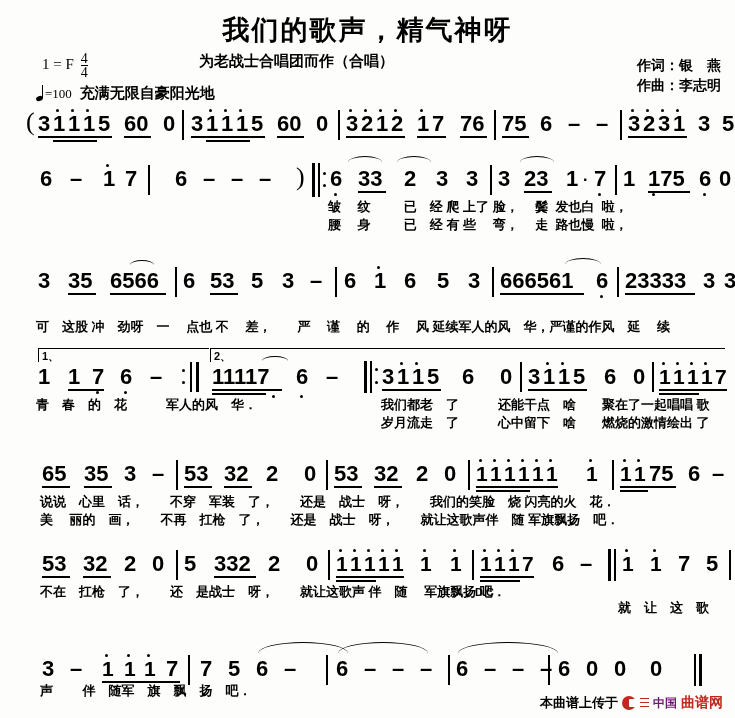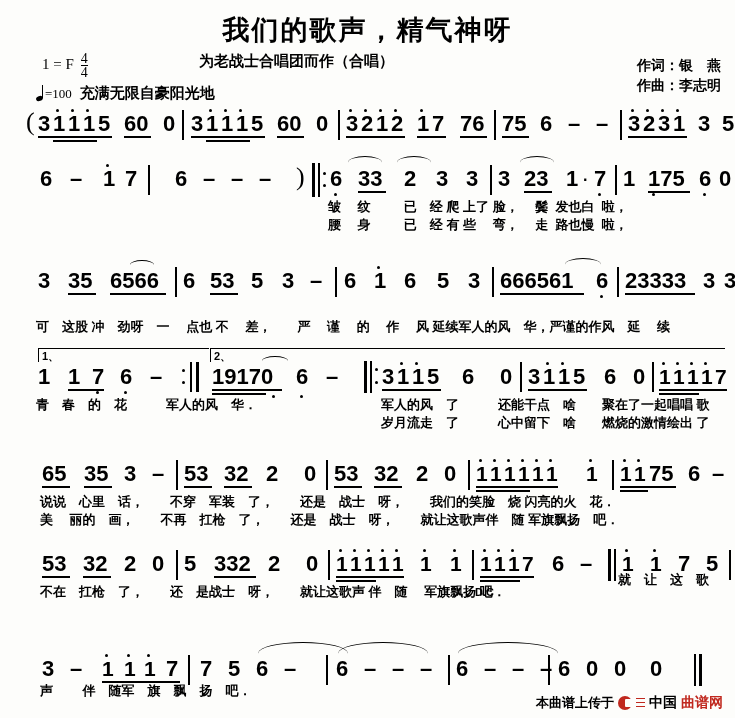--- a/index.html
+++ b/index.html
@@ -130,21 +130,21 @@
   .logo-c{
     display:inline-block;width:14px;height:14px;border-radius:50%;
     background:#c0281e;position:relative;
   }
   .logo-c::after{
     content:"";position:absolute;right:-1px;top:3px;width:8px;height:8px;background:#fdfdfb;
     border-radius:1px;
   }
   .logo-bars{display:inline-block;width:9px;height:13px;position:relative;}
   .logo-bars i{position:absolute;left:0;width:9px;height:1.7px;background:#c0281e;}
-  .logo-txt-b{color:#000000;font-size:14px;}
+  .logo-txt-b{color:#701a75;font-size:12px;}
   .logo-txt-r{color:#c0281e;font-size:14px;}
 </style>
 </head>
 <body>
 
 <div class="page">
 
   <div class="title">我们的歌声，精气神呀</div>
   <div class="subtitle">为老战士合唱团而作（合唱）</div>
 
@@ -338,21 +338,21 @@
     <span class="odot-dn" style="left:124px;top:43px;"></span>
     <span class="dash" style="left:150px;top:18px;">–</span>
     <span class="rdot" style="left:182px;top:21px;"></span>
     <span class="rdot" style="left:182px;top:33px;"></span>
     <span class="bar" style="left:190px;top:14px;height:30px;"></span>
     <span class="dblbar" style="left:196px;top:14px;height:30px;width:2.6px;"></span>
 
     <span class="volta left" style="left:210px;top:0px;width:514px;"></span>
     <span class="volta-label" style="left:214px;top:1px;">2、</span>
 
-    <span class="note" style="left:212px;top:18px;">19170</span>
+    <span class="note" style="left:212px;top:18px;">11117</span>
     <span class="beam" style="left:212px;top:41px;width:70px;"></span>
     <span class="beam" style="left:212px;top:45px;width:54px;"></span>
     <span class="odot-dn" style="left:272px;top:47px;"></span>
     <span class="note" style="left:296px;top:18px;">6</span>
     <span class="odot-dn" style="left:300px;top:47px;"></span>
     <span class="slur" style="left:262px;top:8px;width:26px;height:9px;"></span>
     <span class="dash" style="left:326px;top:18px;">–</span>
 
     <span class="dblbar" style="left:364px;top:13px;height:32px;width:2.6px;"></span>
     <span class="bar" style="left:370px;top:13px;height:32px;"></span>
@@ -387,21 +387,21 @@
     <span class="note small" style="left:701px;top:18px;">1</span>
     <span class="note small" style="left:715px;top:18px;">7</span>
     <span class="odot-up" style="left:662px;top:14px;"></span>
     <span class="odot-up" style="left:676px;top:14px;"></span>
     <span class="odot-up" style="left:690px;top:14px;"></span>
     <span class="odot-up" style="left:704px;top:14px;"></span>
     <span class="beam" style="left:659px;top:41px;width:68px;"></span>
     <span class="beam" style="left:659px;top:45px;width:40px;"></span>
 
     <span class="lyr" style="left:36px;top:50px;">青　春　的　花　　　军人的风　华．　　</span>
-    <span class="lyr" style="left:381px;top:50px;">军人的风　了　　　还能干点　啥　　聚在了一起唱唱 歌</span>
+    <span class="lyr" style="left:381px;top:50px;">我们都老　了　　　还能干点　啥　　聚在了一起唱唱 歌</span>
     <span class="lyr" style="left:381px;top:68px;">岁月流走　了　　　心中留下　啥　　燃烧的激情绘出 了</span>
   </div>
 
   <div class="system" style="top:455px;height:80px;">
 
     <span class="note" style="left:42px;top:8px;">65</span>
     <span class="beam" style="left:42px;top:31px;width:28px;"></span>
     <span class="note" style="left:84px;top:8px;">35</span>
     <span class="beam" style="left:84px;top:31px;width:28px;"></span>
     <span class="note" style="left:124px;top:8px;">3</span>
@@ -509,21 +509,21 @@
     <span class="note small" style="left:622px;top:8px;">1</span>
     <span class="odot-up" style="left:625px;top:4px;"></span>
     <span class="note small" style="left:650px;top:8px;">1</span>
     <span class="odot-up" style="left:653px;top:4px;"></span>
     <span class="note" style="left:678px;top:8px;">7</span>
     <span class="note" style="left:706px;top:8px;">5</span>
     <span class="bar" style="left:729px;top:5px;height:30px;"></span>
 
     <span class="lyr" style="left:40px;top:40px;">不在　扛枪　了，　　还　是战士　呀，　　就让这歌声 伴　随　 军旗飘扬 吧．</span>
     <span class="dcmark" style="left:475px;top:41px;">D.C</span>
-    <span class="lyr" style="left:618px;top:28px;">就　让　这　歌</span>
+    <span class="lyr" style="left:618px;top:56px;">就　让　这　歌</span>
   </div>
 
   <div class="system" style="top:640px;height:60px;">
 
     <span class="note" style="left:42px;top:18px;">3</span>
     <span class="dash" style="left:70px;top:18px;">–</span>
     <span class="note small" style="left:102px;top:18px;">1</span>
     <span class="note small" style="left:124px;top:18px;">1</span>
     <span class="note small" style="left:144px;top:18px;">1</span>
     <span class="note" style="left:166px;top:18px;">7</span>

